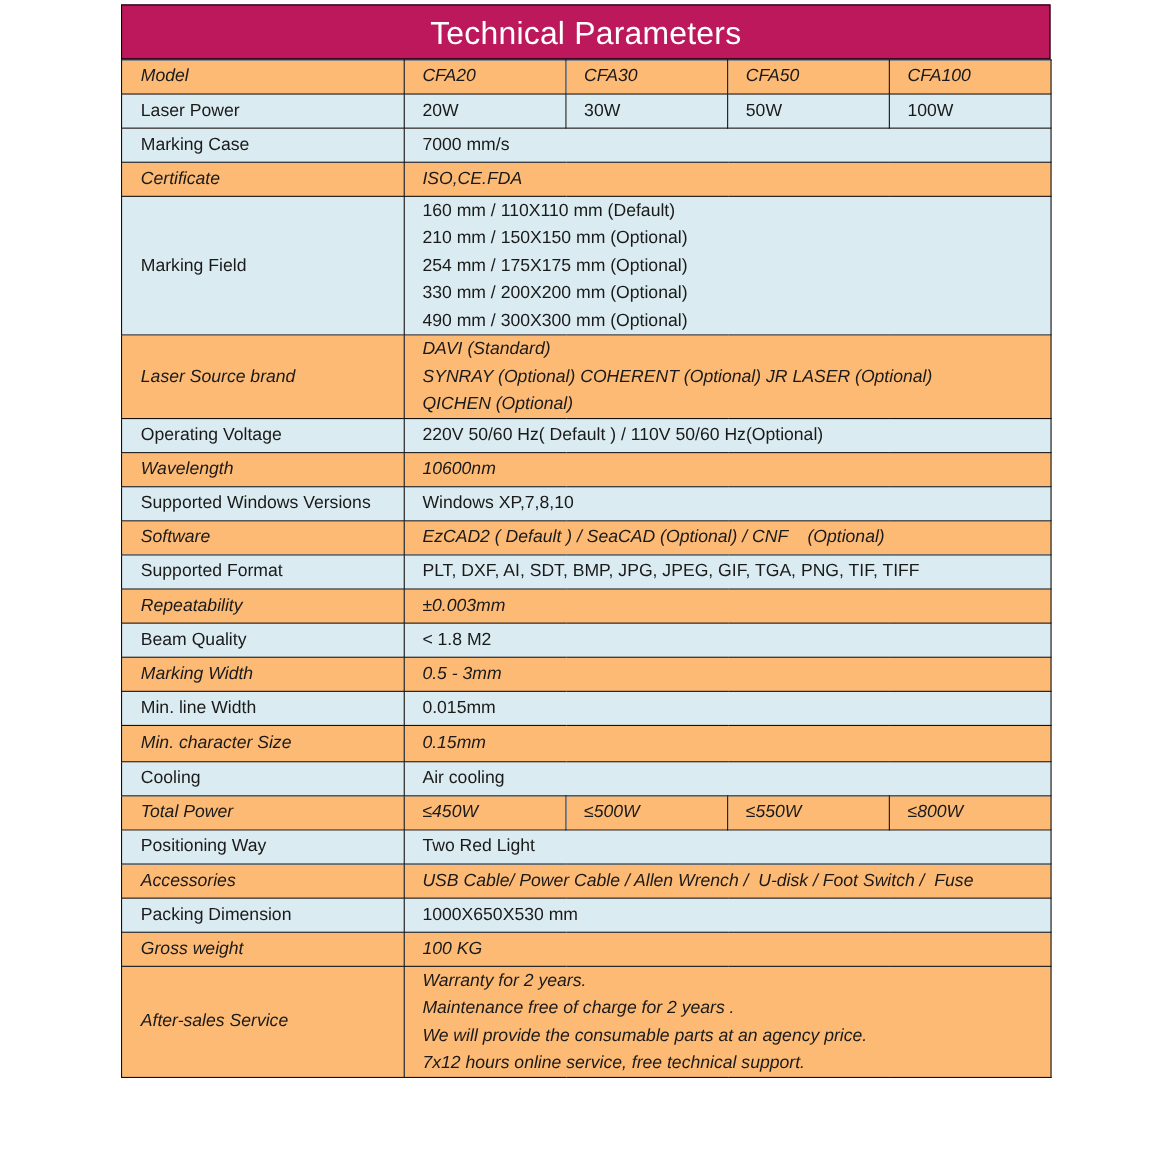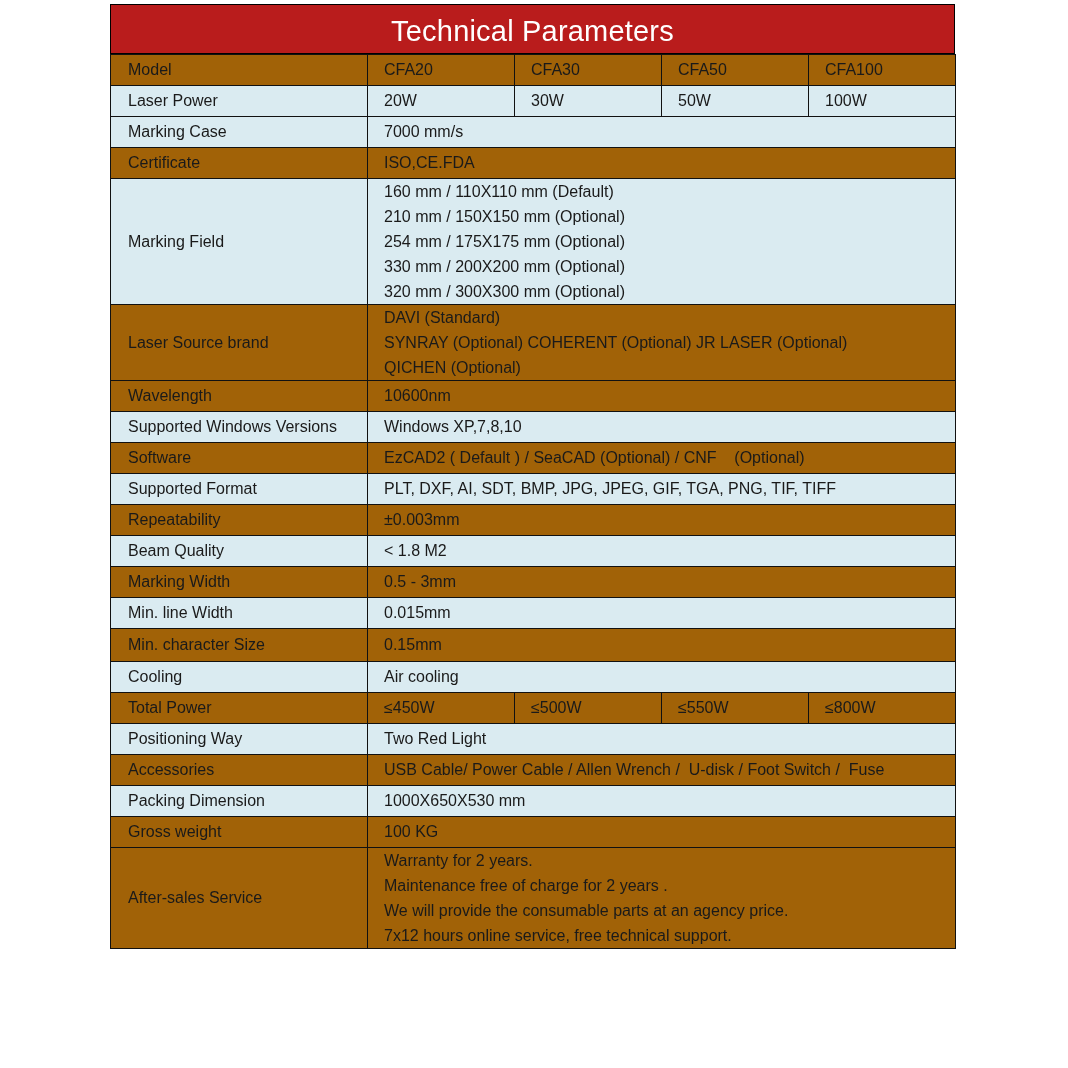--- a/index.html
+++ b/index.html
@@ -16,21 +16,21 @@
     color: #1a1a1a;
   }
   .sheet {
     position: absolute;
     left: 110px;
     top: 4px;
     width: 845px;
   }
   .title-bar {
     height: 50px;
-    background: #b91c1c;
+    background: #be185d;
     color: #ffffff;
     font-size: 29px;
     line-height: 52px;
     text-align: center;
     border: 1px solid #000;
     box-sizing: border-box;
     letter-spacing: 0.2px;
   }
   table.spec {
     border-collapse: collapse;
@@ -47,21 +47,22 @@
     overflow: hidden;
     box-sizing: border-box;
   }
   table.spec td.val {
     padding-left: 16px;
   }
   table.spec tr.blue td {
     background: #DAEBF1;
   }
   table.spec tr.white td {
-    background: #a16207;
+    background: #fdba74;
+    font-style: italic;
   }
   .line {
     display: block;
     line-height: 25px;
   }
   col.c-label { width: 257px; }
   col.c-sub { width: 147px; }
 </style>
 </head>
 <body>
@@ -106,33 +107,37 @@
         <td class="val" colspan="4">ISO,CE.FDA</td>
       </tr>
 
       <tr class="blue">
         <td style="height:125px">Marking Field</td>
         <td class="val" colspan="4">
           <span class="line">160 mm / 110X110 mm (Default)</span>
           <span class="line">210 mm / 150X150 mm (Optional)</span>
           <span class="line">254 mm / 175X175 mm (Optional)</span>
           <span class="line">330 mm / 200X200 mm (Optional)</span>
-          <span class="line">320 mm / 300X300 mm (Optional)</span>
+          <span class="line">490 mm / 300X300 mm (Optional)</span>
         </td>
       </tr>
 
       <tr class="white">
         <td style="height:66px">Laser Source brand</td>
         <td class="val" colspan="4">
           <span class="line">DAVI (Standard)</span>
           <span class="line">SYNRAY (Optional) COHERENT (Optional) JR LASER (Optional)</span>
           <span class="line">QICHEN (Optional)</span>
         </td>
       </tr>
 
+      <tr class="blue">
+        <td>Operating Voltage</td>
+        <td class="val" colspan="4">220V 50/60 Hz( Default ) / 110V 50/60 Hz(Optional)</td>
+      </tr>
 
       <tr class="white">
         <td>Wavelength</td>
         <td class="val" colspan="4">10600nm</td>
       </tr>
 
       <tr class="blue">
         <td>Supported Windows Versions</td>
         <td class="val" colspan="4">Windows XP,7,8,10</td>
       </tr>

